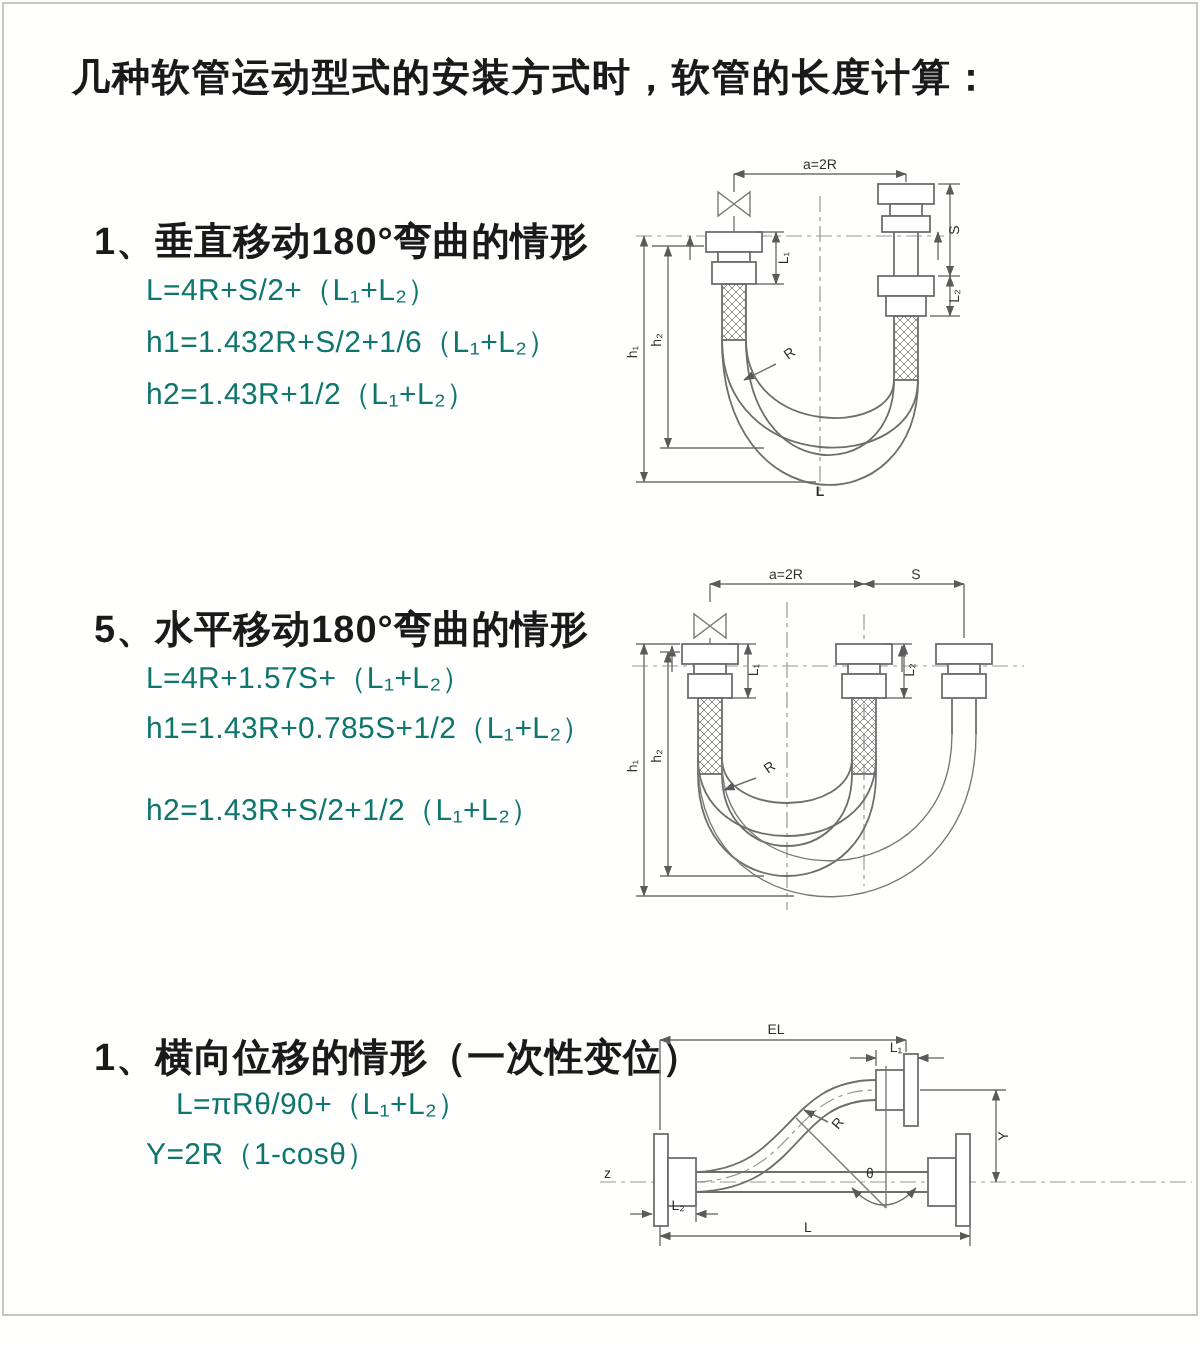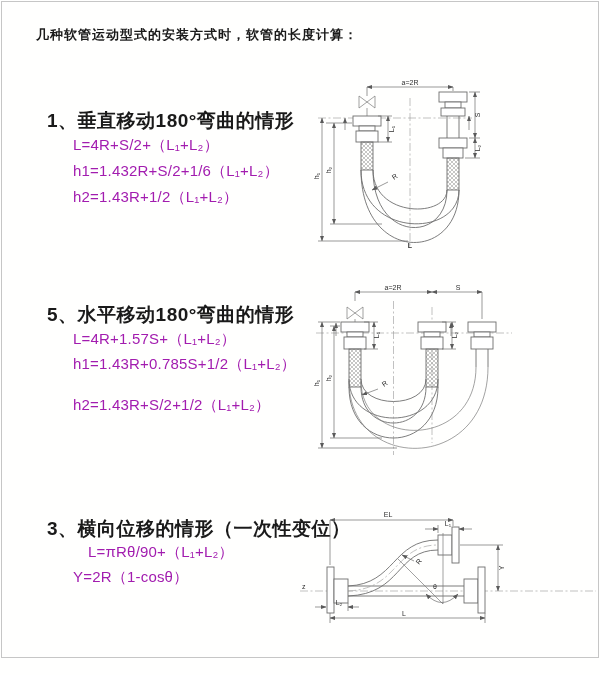--- a/index.html
+++ b/index.html
@@ -1,21 +1,21 @@
 <!DOCTYPE html>
 <html><head>
 <meta charset="utf-8">
 <style>
   html,body{margin:0;padding:0;background:#ffffff;}
   .doc{position:relative;width:600px;height:675px;background:#fffffe;overflow:hidden;
        font-family:"Liberation Sans","DejaVu Sans",sans-serif;color:#1a1a1a;}
   .frame{position:absolute;left:1px;top:1px;width:596px;height:655px;border:1px solid #c6c6c6;}
-  .title{position:absolute;left:36px;top:26px;font-size:13px;font-weight:bold;letter-spacing:1px;}
+  .title{position:absolute;left:36px;top:26px;font-size:19px;font-weight:bold;letter-spacing:1px;}
   .heading{position:absolute;font-size:19px;font-weight:bold;letter-spacing:0.5px;white-space:nowrap;}
-  .formula{position:absolute;font-size:15px;letter-spacing:0.2px;color:#a21caf;white-space:nowrap;}
+  .formula{position:absolute;font-size:15px;letter-spacing:0.2px;color:#0f766e;white-space:nowrap;}
   svg.diag{position:absolute;overflow:visible;}
   .dln{stroke:#6e6e6e;stroke-width:0.9;fill:none;}
   .thin{stroke:#7a7a7a;stroke-width:0.7;fill:none;}
   .dim{stroke:#6f6f6f;stroke-width:0.7;fill:none;}
   .cl{stroke:#979797;stroke-width:0.6;stroke-dasharray:8 2.5 2 2.5;fill:none;}
   .fit{fill:#ffffff;stroke:#6e6e6e;stroke-width:0.9;}
   .dtx{fill:#2e2e2e;font-size:7px;}
 </style>
 </head>
 <body>
@@ -184,21 +184,21 @@
       <line class="dim" x1="18" y1="155" x2="70" y2="155"></line>
       <text class="dtx" transform="rotate(-90 6.5 100)" x="6.5" y="100" text-anchor="middle" font-size="6.5">h₁</text>
       <text class="dtx" transform="rotate(-90 18.5 95)" x="18.5" y="95" text-anchor="middle" font-size="6.5">h₂</text>
     </g>
     <g>
       <line class="dim" x1="66" y1="106" x2="50" y2="112" marker-end="url(#arr)"></line>
       <text class="dtx" transform="rotate(-35 72 104)" x="72" y="104" font-size="8.5">R</text>
     </g>
   </svg>
 
-  <div class="heading" style="left:47px;top:516px">3、横向位移的情形（一次性变位）</div>
+  <div class="heading" style="left:47px;top:516px">1、横向位移的情形（一次性变位）</div>
   <div class="formula" style="left:88px;top:543px">L=πRθ/90+（L₁+L₂）</div>
   <div class="formula" style="left:73px;top:568px">Y=2R（1-cosθ）</div>
 
   <svg class="diag" style="left:298px;top:505px" width="300" height="143" viewBox="0 0 300 143">
     <line class="cl" x1="2" y1="86" x2="298" y2="86"></line>
     <text class="dtx" x="4" y="84" font-size="6">z</text>
 
     <g>
       <rect class="fit" x="29" y="62" width="7" height="46"></rect>
       <rect class="fit" x="36" y="74" width="14" height="24"></rect>

